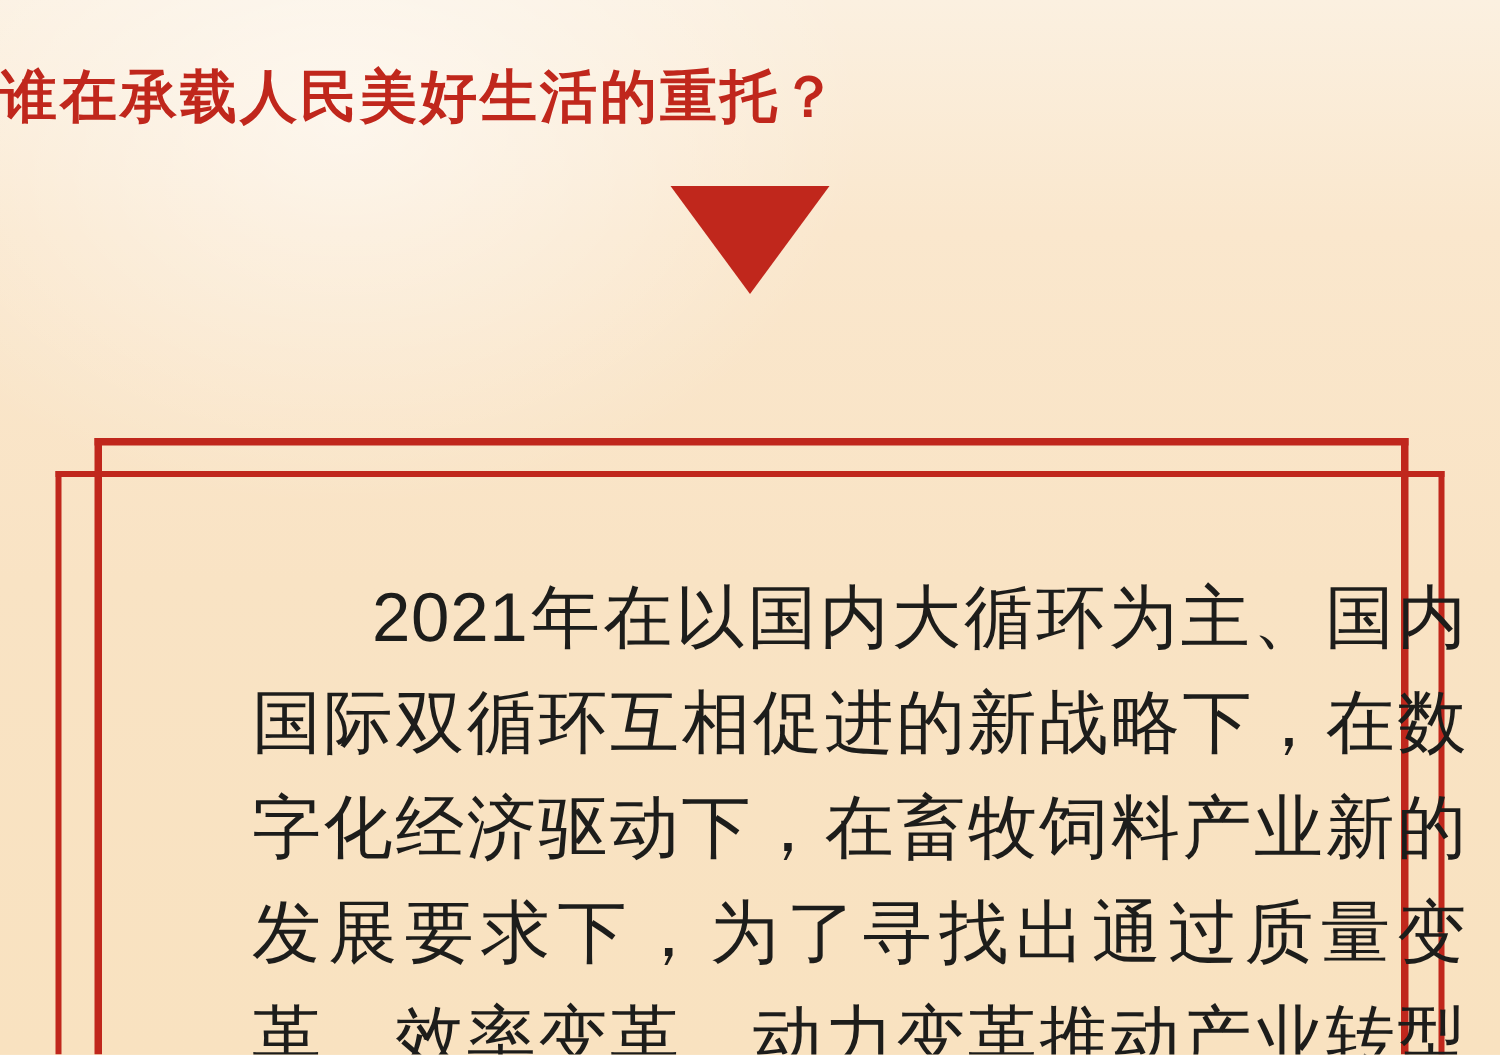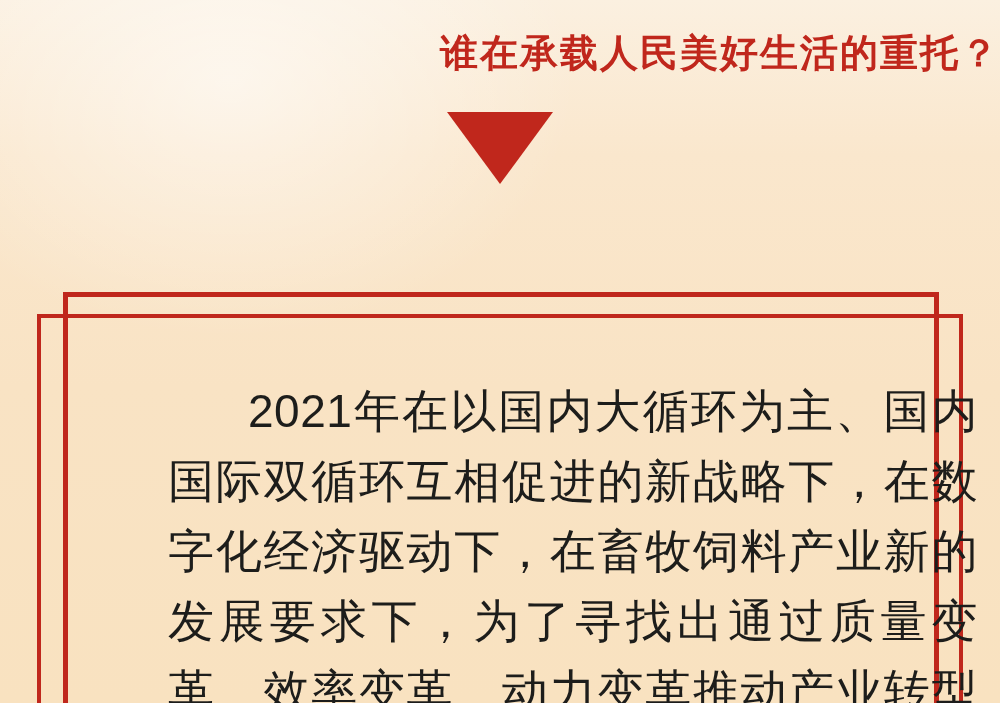--- a/index.html
+++ b/index.html
@@ -28,22 +28,22 @@
     position: absolute;
     left: -120px;
     top: -180px;
     width: 700px;
     height: 520px;
     background: radial-gradient(ellipse at center, rgba(255,255,255,0.55) 0%, rgba(255,255,255,0.0) 70%);
     pointer-events: none;
   }
   .headlines {
     position: relative;
-    padding-top: 16px;
-    text-align: right;
+    padding-top: 28px;
+    text-align: left;
     z-index: 2;
   }
   .headline {
     color: #c0271c;
     font-size: 38px;
     font-weight: bold;
     letter-spacing: 2px;
     line-height: 1.0;
     margin: 0;
   }

